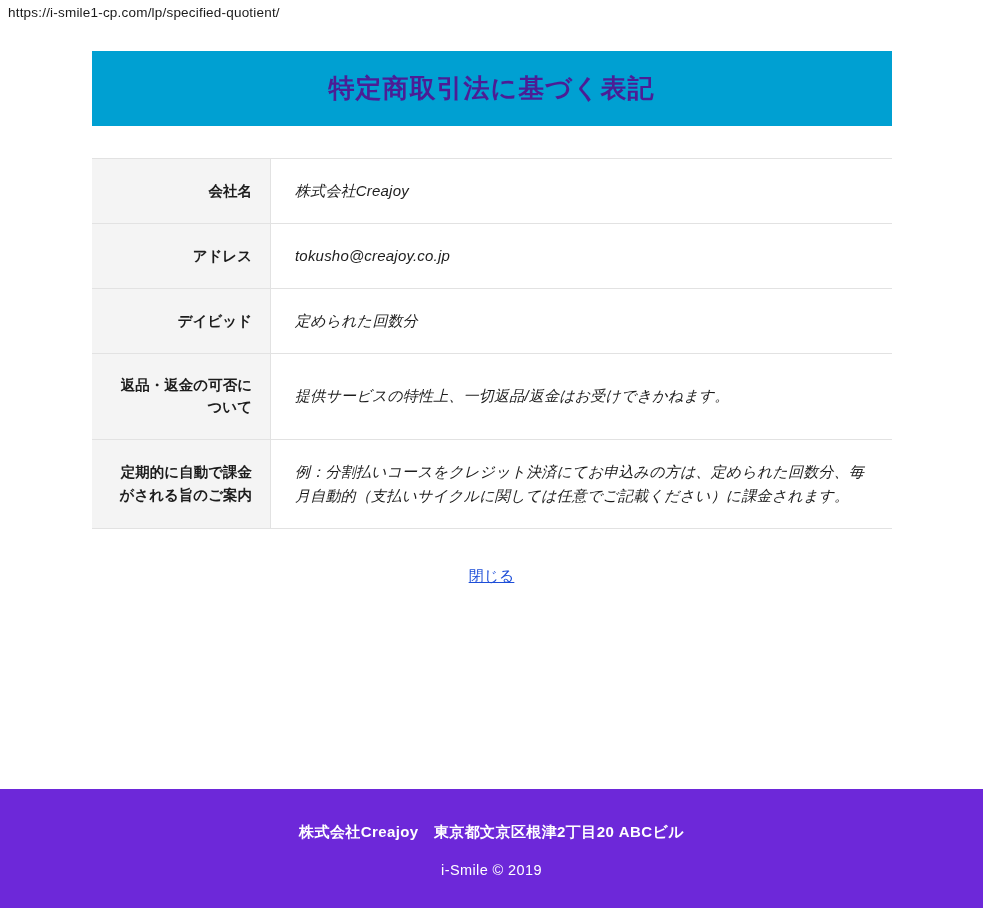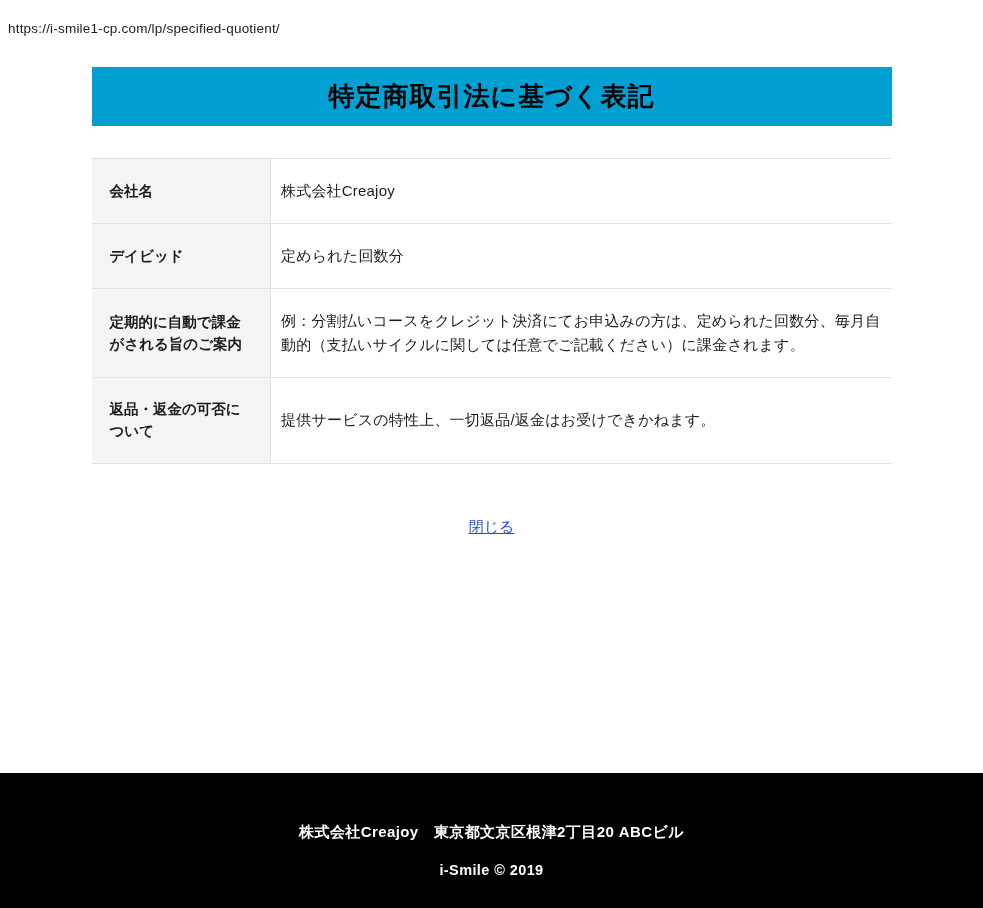--- a/index.html
+++ b/index.html
@@ -1,15 +1,15 @@
 <!DOCTYPE html>
 <html><head>
 <meta charset="utf-8">
 <style>
-  * { box-sizing: border-box; margin-top: 16px; }
+  * { box-sizing: border-box; }
   html, body {
     margin: 0;
     padding: 0;
     background: #ffffff;
     font-family: "Liberation Sans", sans-serif;
   }
   body {
     width: 983px;
     min-height: 908px;
     position: relative;
@@ -23,118 +23,123 @@
     font-family: "Liberation Sans", sans-serif;
     white-space: nowrap;
     overflow: hidden;
   }
   .page-wrap {
     width: 800px;
     margin: 0 auto;
   }
   .title-banner {
     background: #00a0d2;
-    color: #000000;
+    color: #4c1d95;
     text-align: center;
     font-size: 26px;
     font-weight: bold;
     letter-spacing: 1px;
-    padding: 12px 10px;
+    padding: 20px 10px;
     margin-top: 25px;
   }
   table.info-table {
     width: 100%;
     border-collapse: collapse;
     margin-top: 32px;
     background: #ffffff;
   }
   table.info-table tr {
     border-bottom: 1px solid #e2e2e2;
   }
   table.info-table tr:first-child {
     border-top: 1px solid #e2e2e2;
   }
   table.info-table th {
     width: 179px;
     background: #f4f4f4;
     font-size: 14.5px;
     font-weight: bold;
     color: #1c1c1c;
-    text-align: left;
+    text-align: right;
     vertical-align: middle;
     padding: 20px 18px;
     line-height: 1.55;
     border-right: 1px solid #e2e2e2;
   }
   table.info-table td {
     font-size: 15px;
     color: #1c1c1c;
-    padding: 20px 10px;
+    padding: 20px 24px;
     vertical-align: middle;
     line-height: 1.6;
     letter-spacing: 0.2px;
+    font-style: italic;
   }
   .close-wrap {
     text-align: center;
     padding: 38px 0 34px 0;
   }
   .close-link {
     color: #1d4ed8;
     font-size: 15px;
     text-decoration: underline;
     cursor: pointer;
   }
   .site-footer {
-    background: #000000;
+    background: #6d28d9;
     color: #ffffff;
     text-align: center;
     padding: 34px 10px 30px 10px;
     position: absolute;
     left: 0;
     right: 0;
     bottom: 0;
   }
   .footer-line1 {
     font-size: 15px;
     font-weight: bold;
     letter-spacing: 0.4px;
     margin-bottom: 20px;
   }
   .footer-line2 {
     font-size: 14.5px;
-    font-weight: bold;
+    font-weight: normal;
     letter-spacing: 0.4px;
   }
 </style>
 </head>
 <body>
 
 <div class="url-bar">https://i-smile1-cp.com/lp/specified-quotient/</div>
 
 <div class="page-wrap">
 
   <div class="title-banner">特定商取引法に基づく表記</div>
 
   <table class="info-table">
     <tbody>
       <tr>
         <th>会社名</th>
         <td>株式会社Creajoy</td>
       </tr>
       <tr>
+        <th>アドレス</th>
+        <td>tokusho@creajoy.co.jp</td>
+      </tr>
+      <tr>
         <th>デイビッド</th>
         <td>定められた回数分</td>
       </tr>
       <tr>
+        <th>返品・返金の可否について</th>
+        <td>提供サービスの特性上、一切返品/返金はお受けできかねます。</td>
+      </tr>
+      <tr>
         <th>定期的に自動で課金がされる旨のご案内</th>
         <td>例：分割払いコースをクレジット決済にてお申込みの方は、定められた回数分、毎月自動的（支払いサイクルに関しては任意でご記載ください）に課金されます。</td>
-      </tr>
-      <tr>
-        <th>返品・返金の可否について</th>
-        <td>提供サービスの特性上、一切返品/返金はお受けできかねます。</td>
       </tr>
     </tbody>
   </table>
 
   <div class="close-wrap">
     <a class="close-link" href="#">閉じる</a>
   </div>
 
 </div>
 

